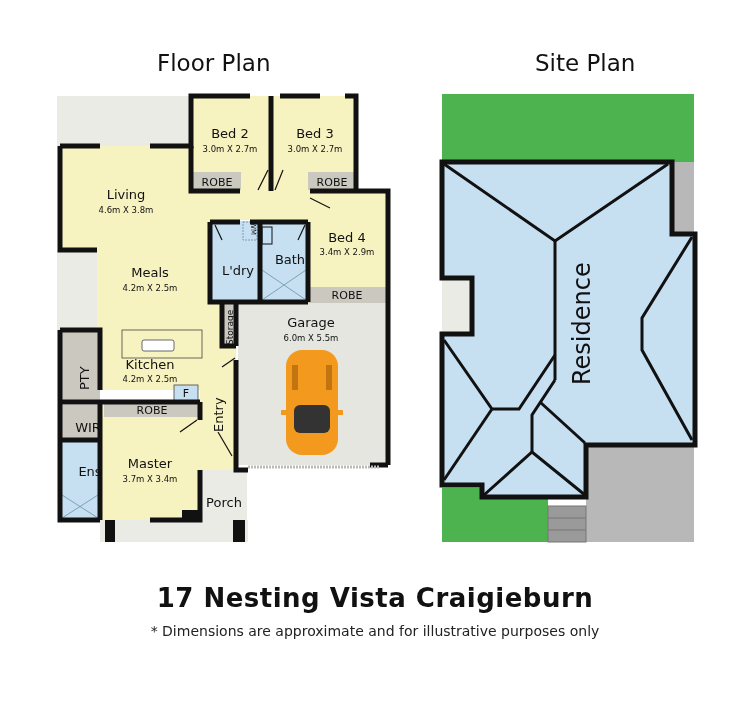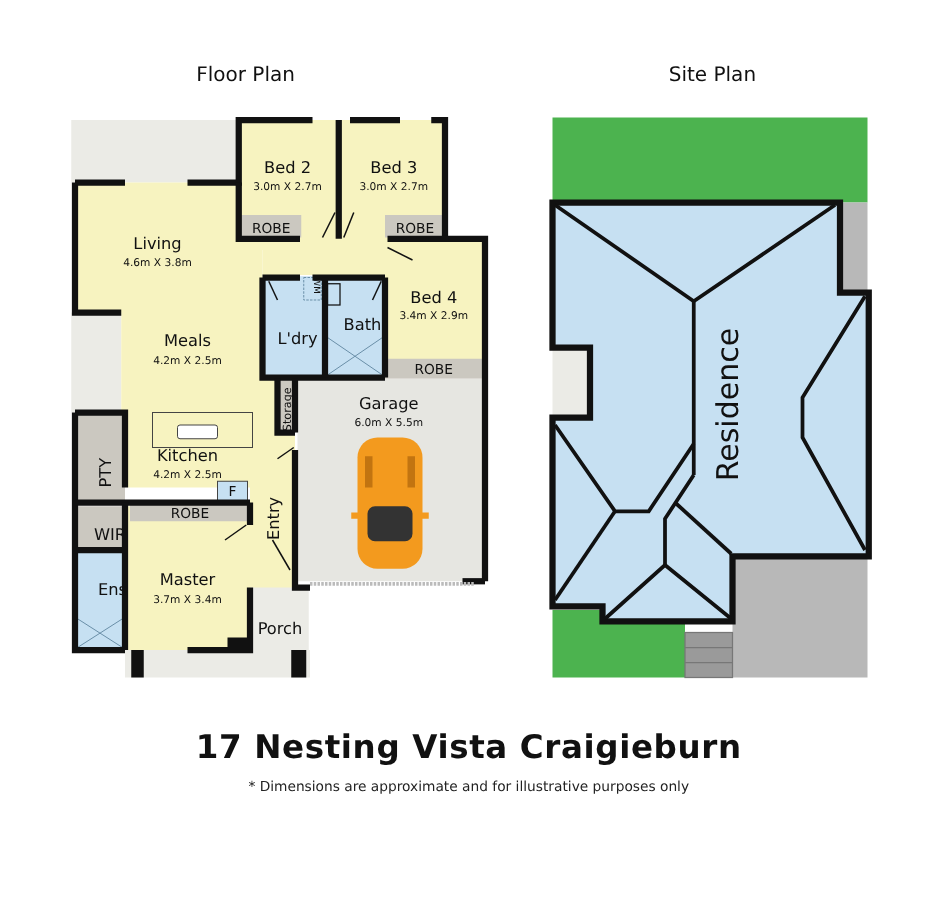--- a/index.html
+++ b/index.html
@@ -1,19 +1,19 @@
 <!DOCTYPE html>
 <html><head>
 <meta charset="utf-8">
 <style>
   html, body { margin: 0; padding: 0; background: #ffffff; }
   body { width: 750px; height: 724px; position: relative; overflow: hidden; font-family: "DejaVu Sans", sans-serif; }
-  .heading { position: absolute; font-size: 16px; font-weight: 500; color: #111; }
+  .heading { position: absolute; font-size: 23px; font-weight: 500; color: #111; }
   .addr { position: absolute; left: 0; width: 750px; top: 583px; text-align: center; font-size: 26px; font-weight: bold; color: #111; letter-spacing: 0.5px; }
-  .note { position: absolute; left: 0; width: 750px; top: 623px; text-align: center; font-size: 11px; color: #222; }
+  .note { position: absolute; left: 0; width: 750px; top: 623px; text-align: center; font-size: 14px; color: #222; }
   svg { position: absolute; left: 0; top: 0; }
   .lbl { font-family: "DejaVu Sans", sans-serif; fill: #111; }
   .room { font-size: 13px; }
   .dim { font-size: 8.5px; }
   .robe { font-size: 11px; }
 </style>
 </head>
 <body>
 
 <div class="heading" style="left:157px; top:50px;">Floor Plan</div>

